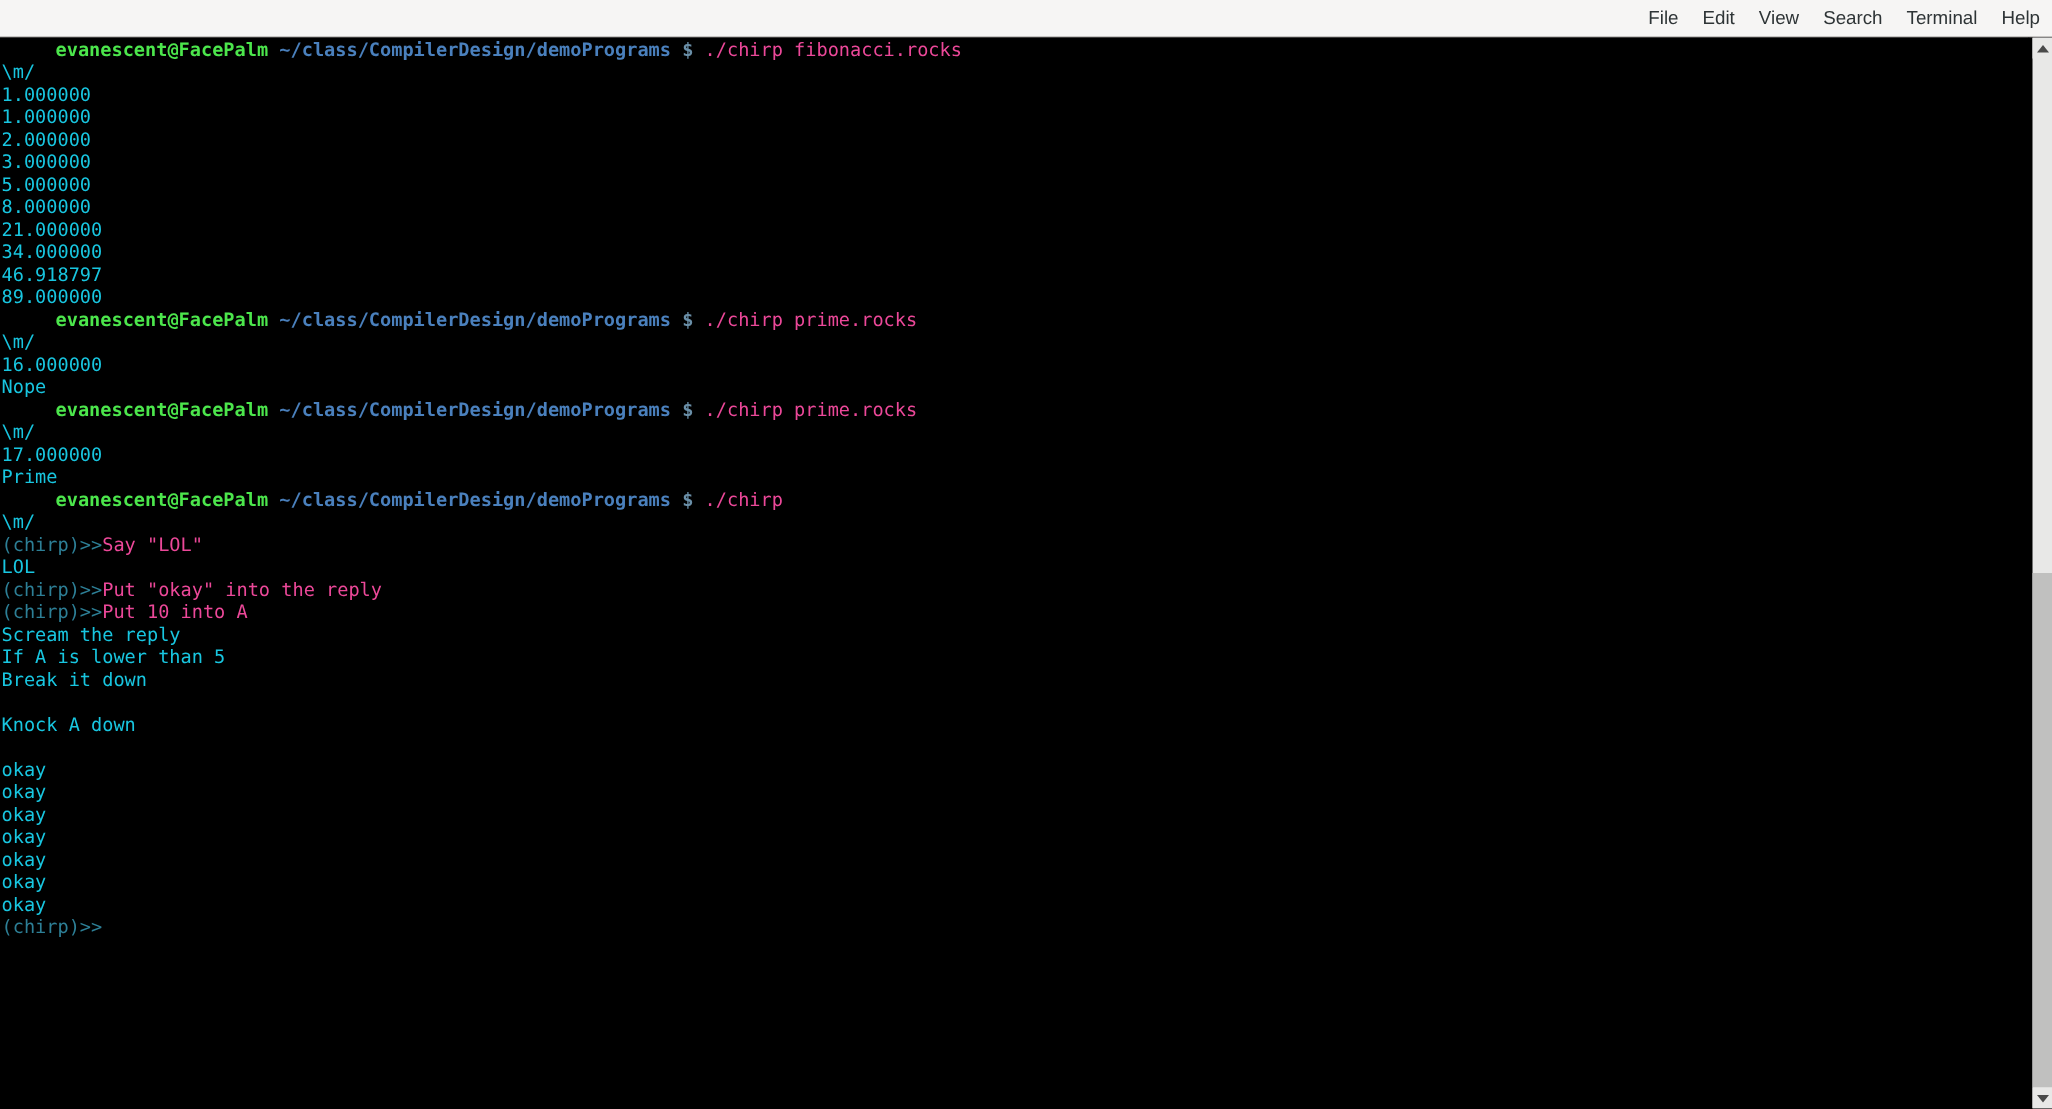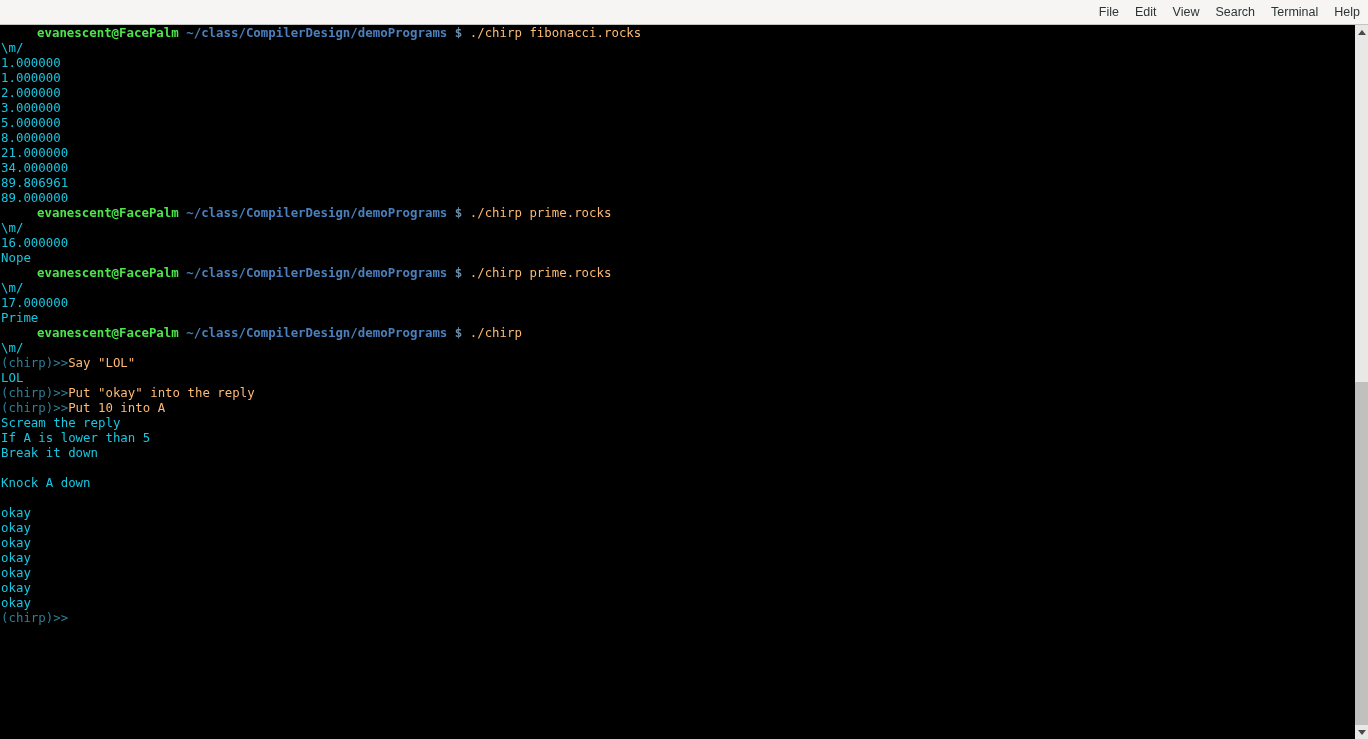--- a/index.html
+++ b/index.html
@@ -67,21 +67,21 @@
     height: 15px;
     white-space: pre;
     letter-spacing: 0px;
   }
   .line.blank { color: transparent; }
 
   
   .c-user   { color: #4ce64c; font-weight: bold; padding-left: 36px; }
   .c-path   { color: #4a80bd; font-weight: bold; }
   .c-dollar { color: #6a8fa8; font-weight: bold; }
-  .c-cmd    { color: #fdba74; margin-top: 14px; }
+  .c-cmd    { color: #ec4899; margin-top: 14px; }
   .c-out    { color: #18c6e0; }
   .c-prompt { color: #2d7f96; }
 
   
   #scrollbar {
     width: 16px;
     min-width: 16px;
     background: #000000;
     position: relative;
     display: flex;
@@ -143,21 +143,21 @@
         <div class="line"><span class="c-user">evanescent@FacePalm</span> <span class="c-path">~/class/CompilerDesign/demoPrograms</span> <span class="c-dollar">$</span> <span class="c-cmd">./chirp fibonacci.rocks</span></div>
         <div class="line"><span class="c-out">\m/</span></div>
         <div class="line"><span class="c-out">1.000000</span></div>
         <div class="line"><span class="c-out">1.000000</span></div>
         <div class="line"><span class="c-out">2.000000</span></div>
         <div class="line"><span class="c-out">3.000000</span></div>
         <div class="line"><span class="c-out">5.000000</span></div>
         <div class="line"><span class="c-out">8.000000</span></div>
         <div class="line"><span class="c-out">21.000000</span></div>
         <div class="line"><span class="c-out">34.000000</span></div>
-        <div class="line"><span class="c-out">89.806961</span></div>
+        <div class="line"><span class="c-out">46.918797</span></div>
         <div class="line"><span class="c-out">89.000000</span></div>
         <div class="line"><span class="c-user">evanescent@FacePalm</span> <span class="c-path">~/class/CompilerDesign/demoPrograms</span> <span class="c-dollar">$</span> <span class="c-cmd">./chirp prime.rocks</span></div>
         <div class="line"><span class="c-out">\m/</span></div>
         <div class="line"><span class="c-out">16.000000</span></div>
         <div class="line"><span class="c-out">Nope</span></div>
         <div class="line"><span class="c-user">evanescent@FacePalm</span> <span class="c-path">~/class/CompilerDesign/demoPrograms</span> <span class="c-dollar">$</span> <span class="c-cmd">./chirp prime.rocks</span></div>
         <div class="line"><span class="c-out">\m/</span></div>
         <div class="line"><span class="c-out">17.000000</span></div>
         <div class="line"><span class="c-out">Prime</span></div>
         <div class="line"><span class="c-user">evanescent@FacePalm</span> <span class="c-path">~/class/CompilerDesign/demoPrograms</span> <span class="c-dollar">$</span> <span class="c-cmd">./chirp</span></div>

